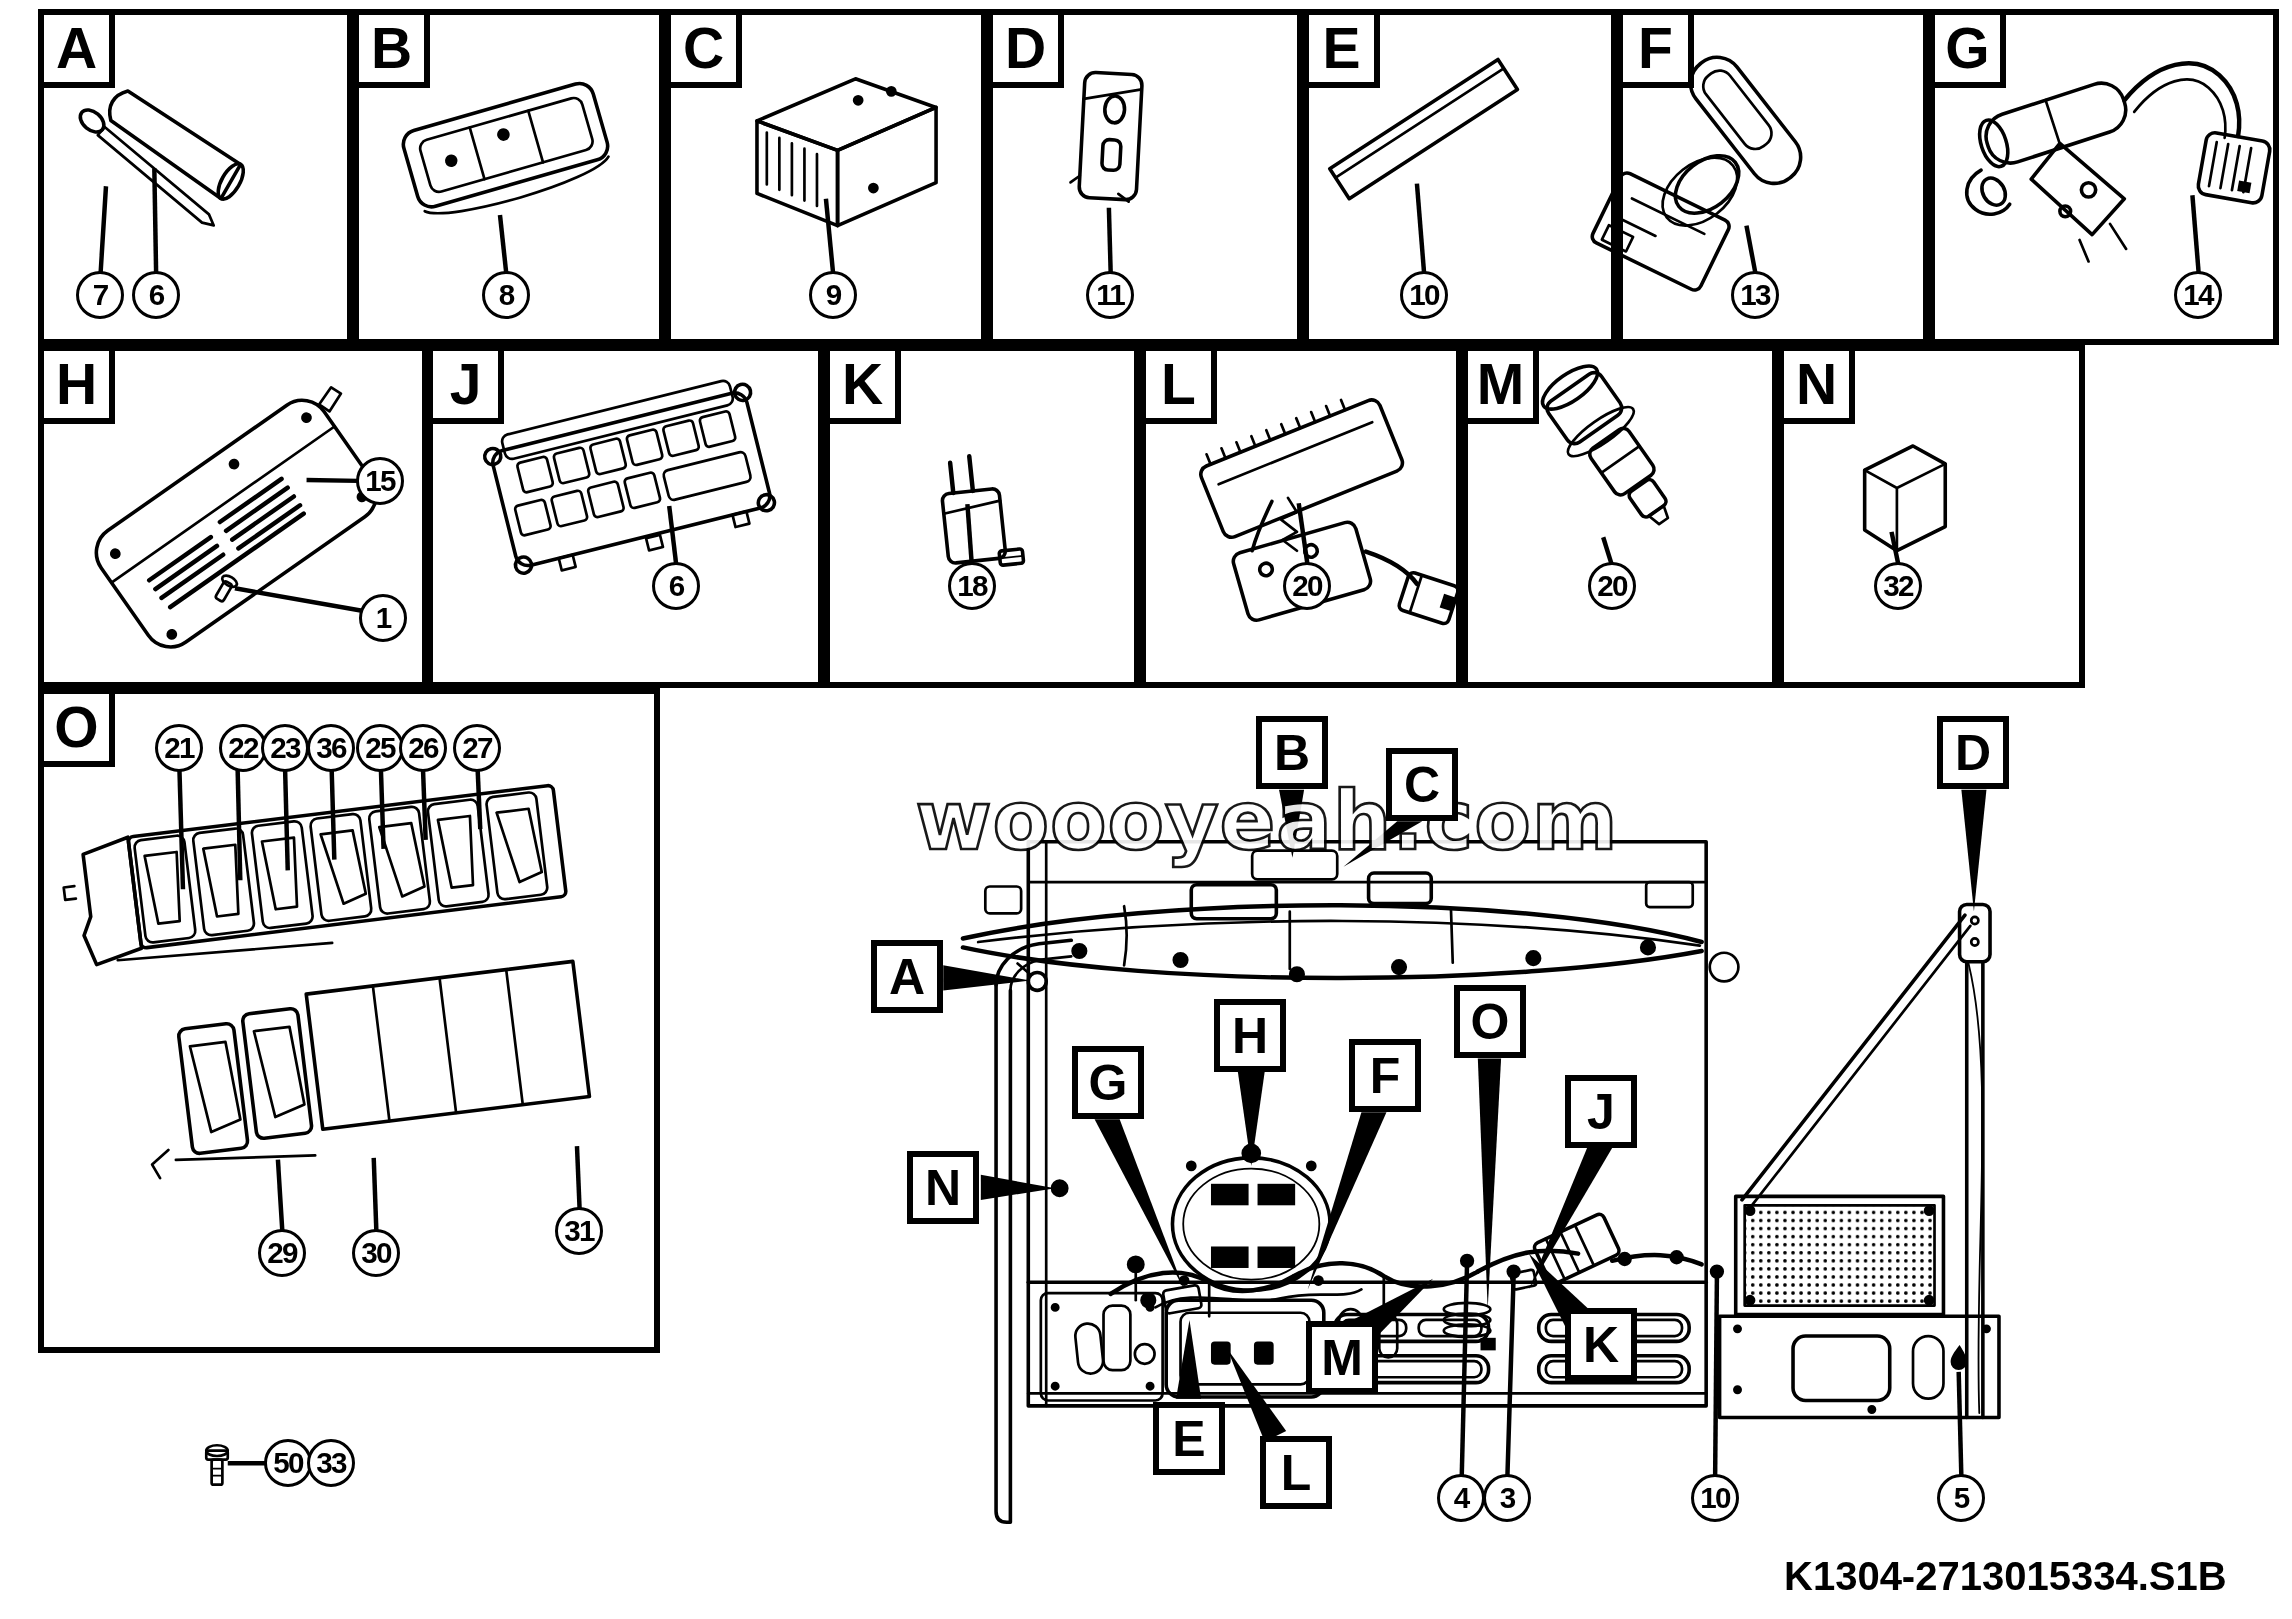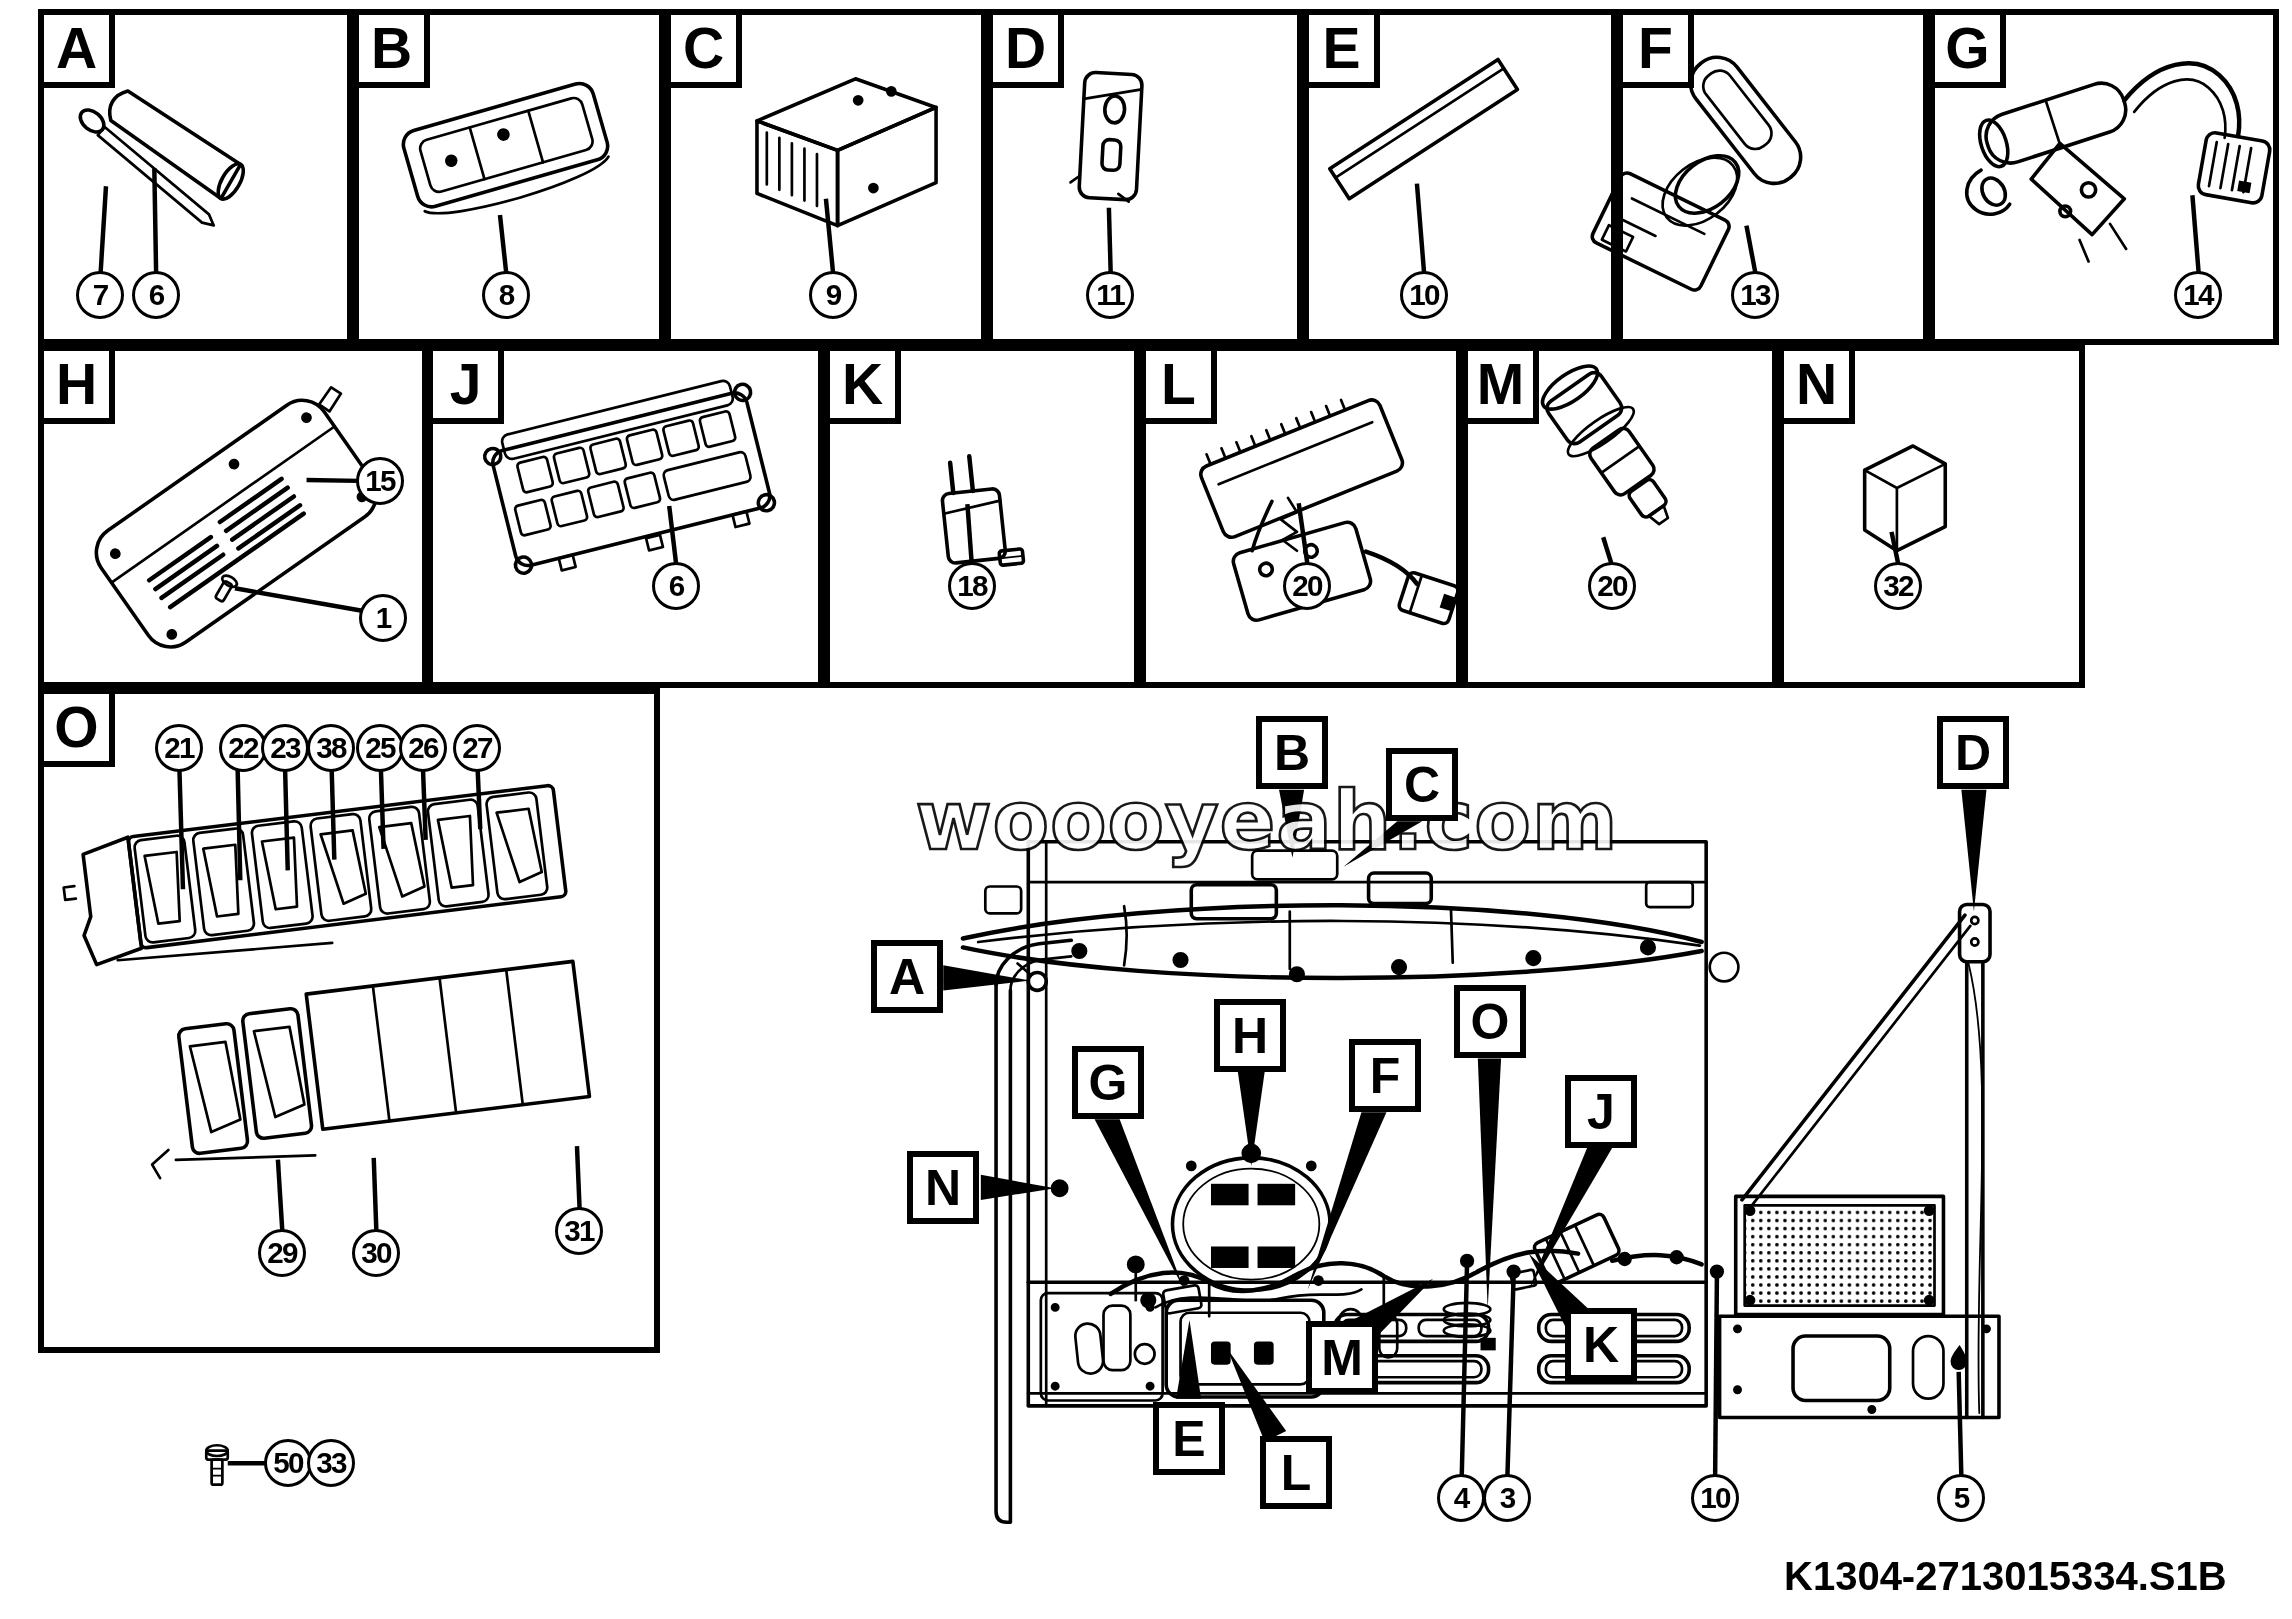--- a/index.html
+++ b/index.html
@@ -65,21 +65,21 @@
   <div class="num" style="left:356px;top:457px">15</div>
   <div class="num" style="left:359px;top:594px">1</div>
   <div class="num" style="left:652px;top:562px">6</div>
   <div class="num" style="left:948px;top:562px">18</div>
   <div class="num" style="left:1283px;top:562px">20</div>
   <div class="num" style="left:1588px;top:562px">20</div>
   <div class="num" style="left:1874px;top:562px">32</div>
   <div class="num" style="left:155px;top:724px">21</div>
   <div class="num" style="left:219px;top:724px">22</div>
   <div class="num" style="left:261px;top:724px">23</div>
-  <div class="num" style="left:307px;top:724px">38</div>
+  <div class="num" style="left:307px;top:724px">36</div>
   <div class="num" style="left:356px;top:724px">25</div>
   <div class="num" style="left:399px;top:724px">26</div>
   <div class="num" style="left:453px;top:724px">27</div>
   <div class="num" style="left:258px;top:1229px">29</div>
   <div class="num" style="left:352px;top:1229px">30</div>
   <div class="num" style="left:555px;top:1207px">31</div>
   <div class="num" style="left:264px;top:1439px">50</div>
   <div class="num" style="left:307px;top:1439px">33</div>
 
   <div class="co" style="left:871px;top:940px">A</div>

